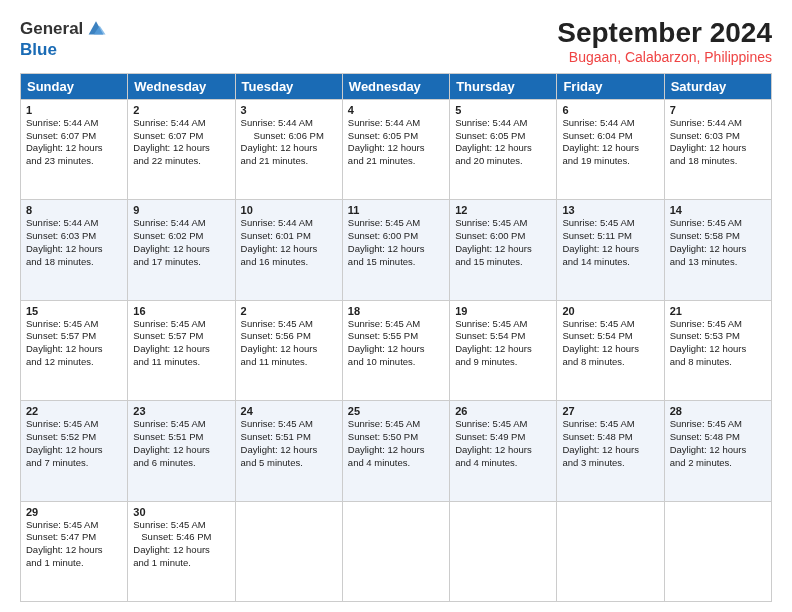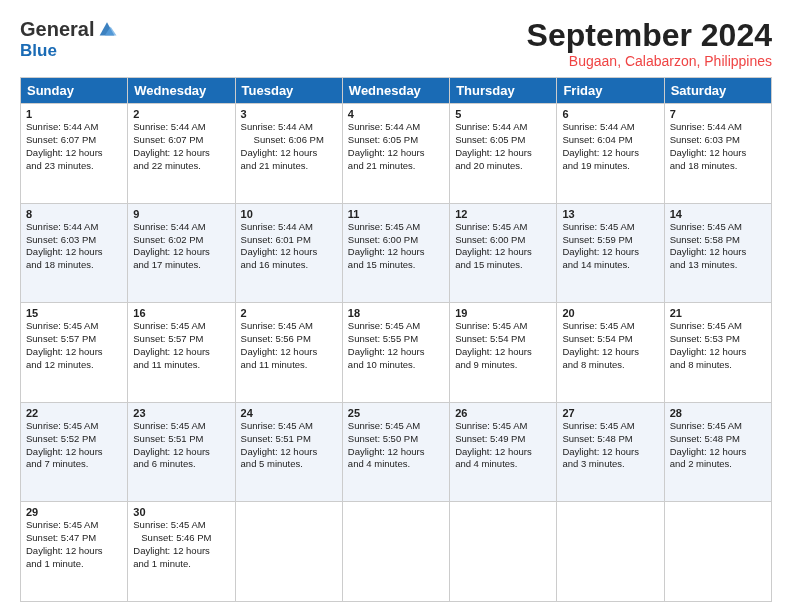--- a/index.html
+++ b/index.html
@@ -34,21 +34,21 @@
     }
     .logo-icon {
       width: 22px;
       height: 22px;
       margin-left: 2px;
     }
     .title-block {
       text-align: right;
     }
     .month-title {
-      font-size: 32px;
+      font-size: 28px;
       font-weight: bold;
       color: #222;
       line-height: 1.1;
     }
     .location {
       font-size: 14px;
       color: #ef4444;
     }
     .calendar {
       flex: 1;
@@ -94,21 +94,21 @@
     .row-week4 td { background: #f0f4fa !important; }
     .row-week5 td { background: #fff !important; }
   </style>
 </head>
 <body>
 
 <div class="page">
   <div class="header">
     <div class="logo">
       <div class="logo-text">
-        <span style="font-size:20px;font-weight:bold;color:#333;text-align:right;">General</span>
+        <span style="font-size:17px;font-weight:bold;color:#333;text-align:right;">General</span>
         <svg class="logo-icon" viewBox="0 0 30 25" fill="none" xmlns="http://www.w3.org/2000/svg">
           <polygon points="5,20 15,2 25,20" fill="#1a6bb5" opacity="0.85"></polygon>
           <polygon points="12,20 20,8 28,20" fill="#5ba3e0" opacity="0.7"></polygon>
         </svg>
       </div>
       <div>
         <span style="font-size:17px;font-weight:bold;color:#1a6bb5;">Blue</span>
       </div>
     </div>
     <div class="title-block">
@@ -213,21 +213,21 @@
           <td>
             <span class="day-num">12</span>
             <span style="display: block; line-height: 1.35;">Sunrise: 5:45 AM</span>
             <span style="display: block; line-height: 1.35;">Sunset: 6:00 PM</span>
             <span style="display: block; line-height: 1.35;">Daylight: 12 hours</span>
             <span style="display: block; line-height: 1.35;">and 15 minutes.</span>
           </td>
           <td>
             <span class="day-num">13</span>
             <span style="display: block; line-height: 1.35;">Sunrise: 5:45 AM</span>
-            <span style="display: block; line-height: 1.35;">Sunset: 5:59 PM</span>
+            <span style="display: block; line-height: 1.35;">Sunset: 5:11 PM</span>
             <span style="display: block; line-height: 1.35;">Daylight: 12 hours</span>
             <span style="display: block; line-height: 1.35;">and 14 minutes.</span>
           </td>
           <td>
             <span class="day-num">14</span>
             <span style="display: block; line-height: 1.35;">Sunrise: 5:45 AM</span>
             <span style="display: block; line-height: 1.35;">Sunset: 5:58 PM</span>
             <span style="display: block; line-height: 1.35;">Daylight: 12 hours</span>
             <span style="display: block; line-height: 1.35;">and 13 minutes.</span>
           </td>

